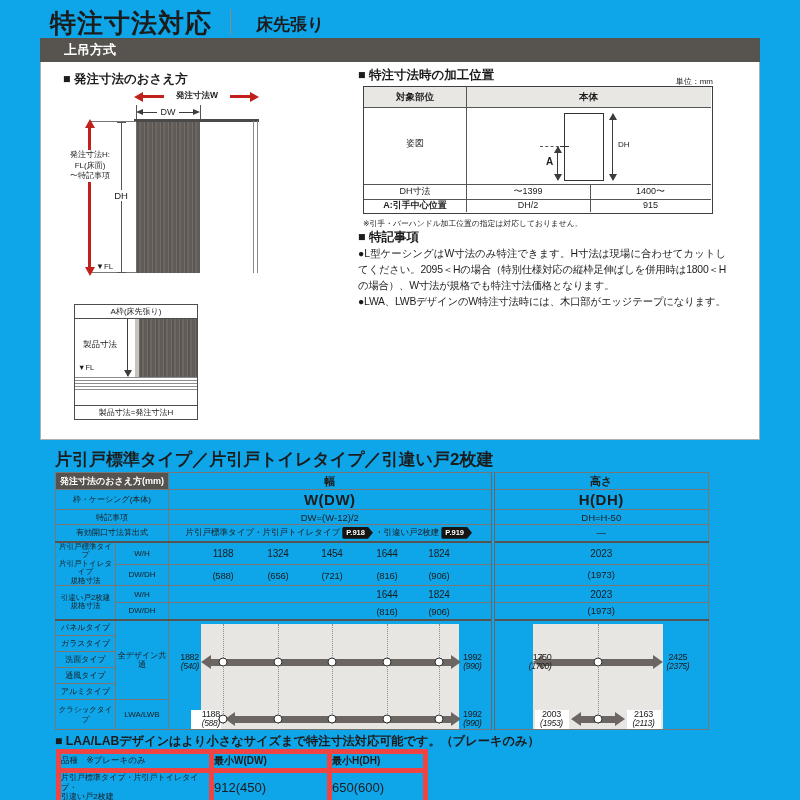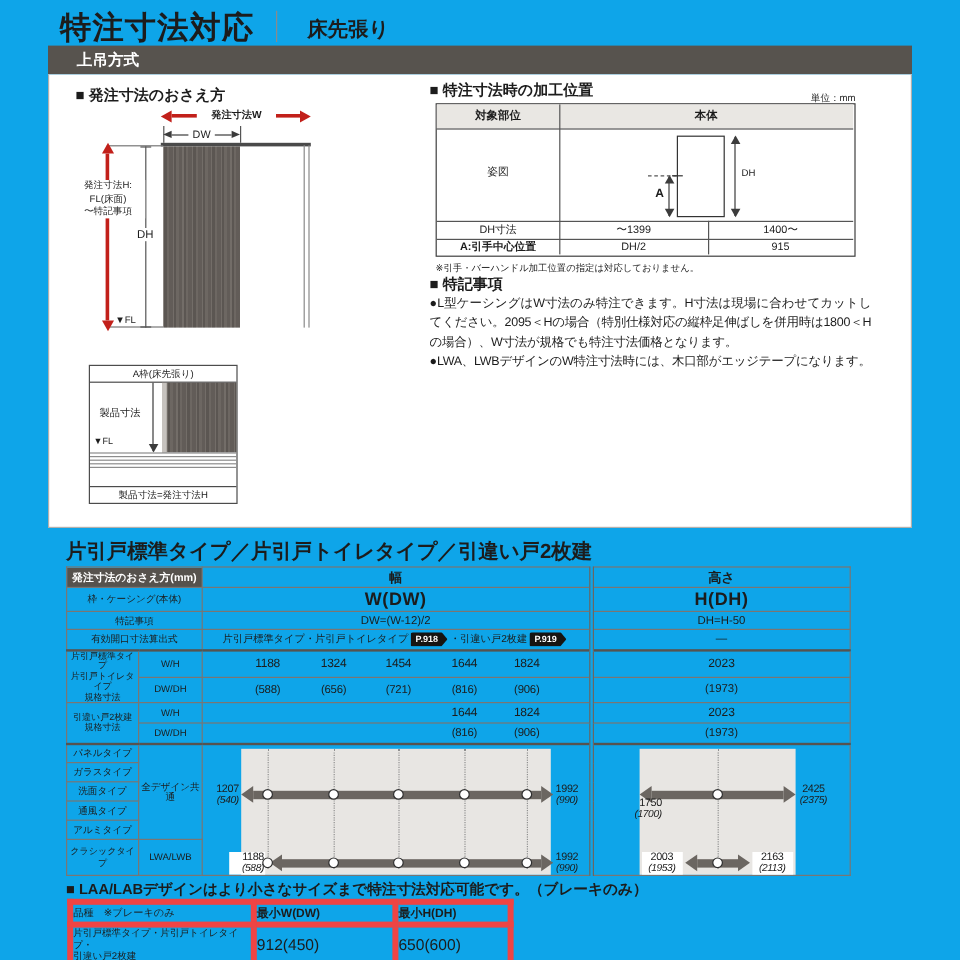--- a/index.html
+++ b/index.html
@@ -266,21 +266,21 @@
         <div class="dotline" style="left:163px;top:3px;height:100px;"></div>
         <div class="dotline" style="left:218px;top:3px;height:100px;"></div>
         <div class="dotline" style="left:270px;top:3px;height:100px;"></div>
         <div class="gbar" style="left:42px;top:38px;width:240px;"></div>
         <div class="dot" style="left:54px;top:41px;"></div>
         <div class="dot" style="left:109px;top:41px;"></div>
         <div class="dot" style="left:163px;top:41px;"></div>
         <div class="dot" style="left:218px;top:41px;"></div>
         <div class="dot" style="left:270px;top:41px;"></div>
         <div class="rlab" style="left:2px;top:32px;width:28px;text-align:right;">
-          <div>1207</div>
+          <div>1882</div>
           <div class="sub">(540)</div>
         </div>
         <div class="rlab" style="left:294px;top:32px;">
           <div>1992</div>
           <div class="sub">(990)</div>
         </div>
         <div class="gbar" style="left:66px;top:95px;width:216px;"></div>
         <div class="dot" style="left:54px;top:98px;"></div>
         <div class="dot" style="left:109px;top:98px;"></div>
         <div class="dot" style="left:163px;top:98px;"></div>
@@ -293,21 +293,21 @@
         <div class="rlab" style="left:294px;top:89px;">
           <div>1992</div>
           <div class="sub">(990)</div>
         </div>
       </td>
       <td rowspan="6" class="barcell hcol">
         <div class="graybg" style="left:38px;top:3px;width:130px;height:106px;"></div>
         <div class="dotline" style="left:103px;top:3px;height:100px;"></div>
         <div class="gbar" style="left:48px;top:38px;width:110px;"></div>
         <div class="dot" style="left:103px;top:41px;"></div>
-        <div class="rlab" style="left:0;top:44px;width:57px;text-align:right;">
+        <div class="rlab" style="left:0;top:32px;width:57px;text-align:right;">
           <div>1750</div>
           <div class="sub">(1700)</div>
         </div>
         <div class="rlab" style="left:172px;top:32px;">
           <div>2425</div>
           <div class="sub">(2375)</div>
         </div>
         <div class="gbar" style="left:86px;top:95px;width:34px;"></div>
         <div class="dot" style="left:103px;top:98px;"></div>
         <div class="rlab chipbg" style="left:40px;top:89px;width:34px;text-align:center;">

